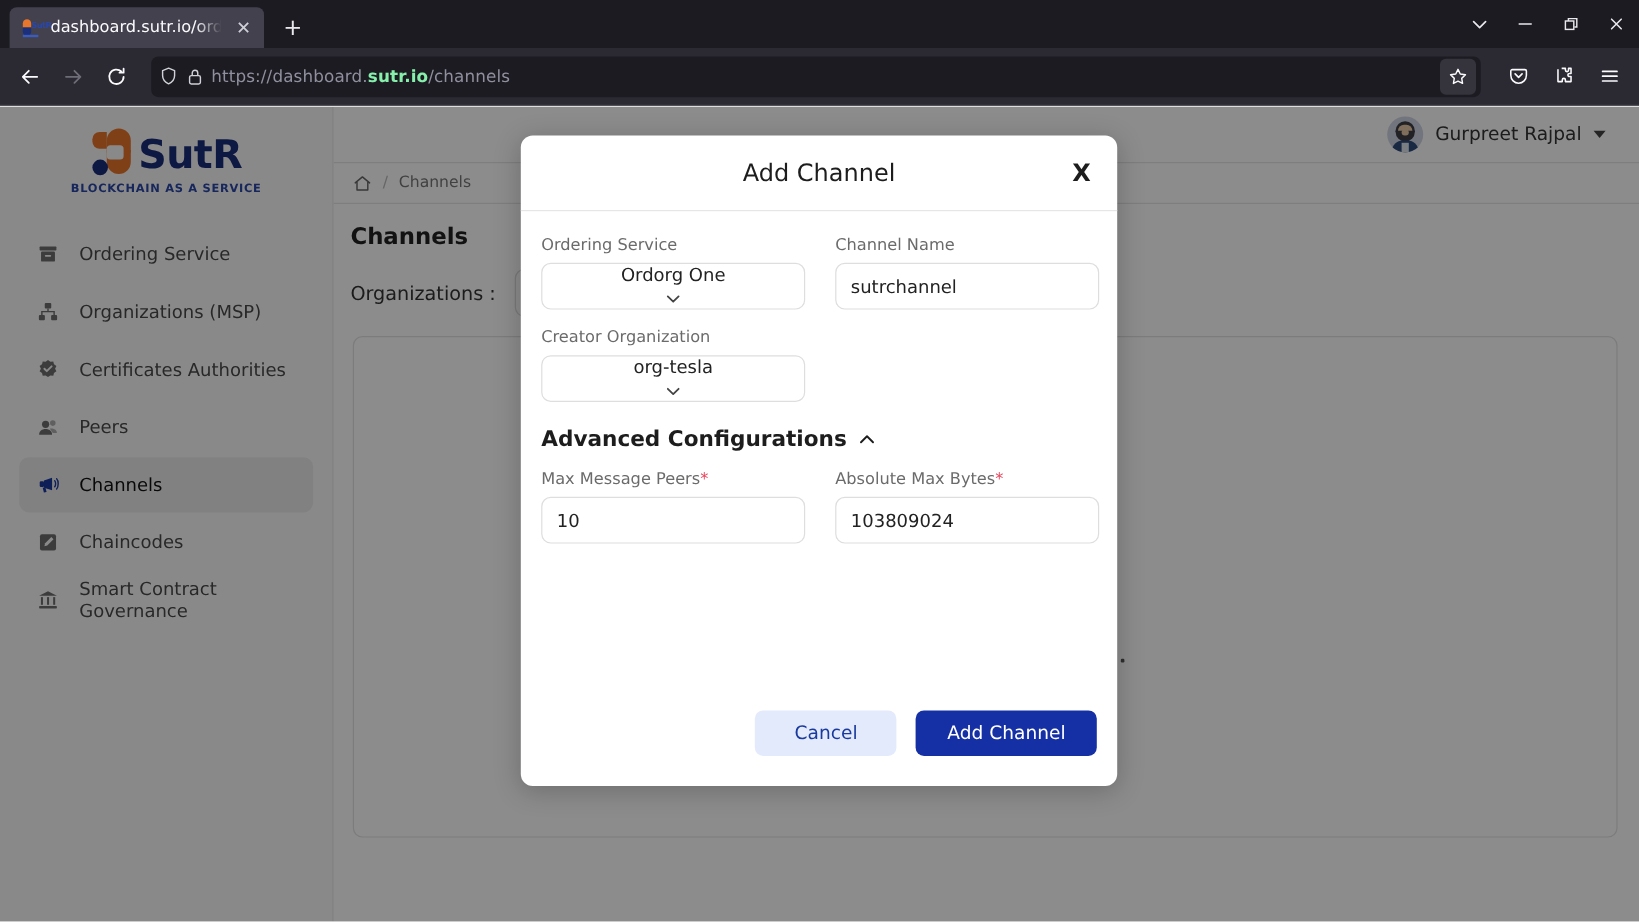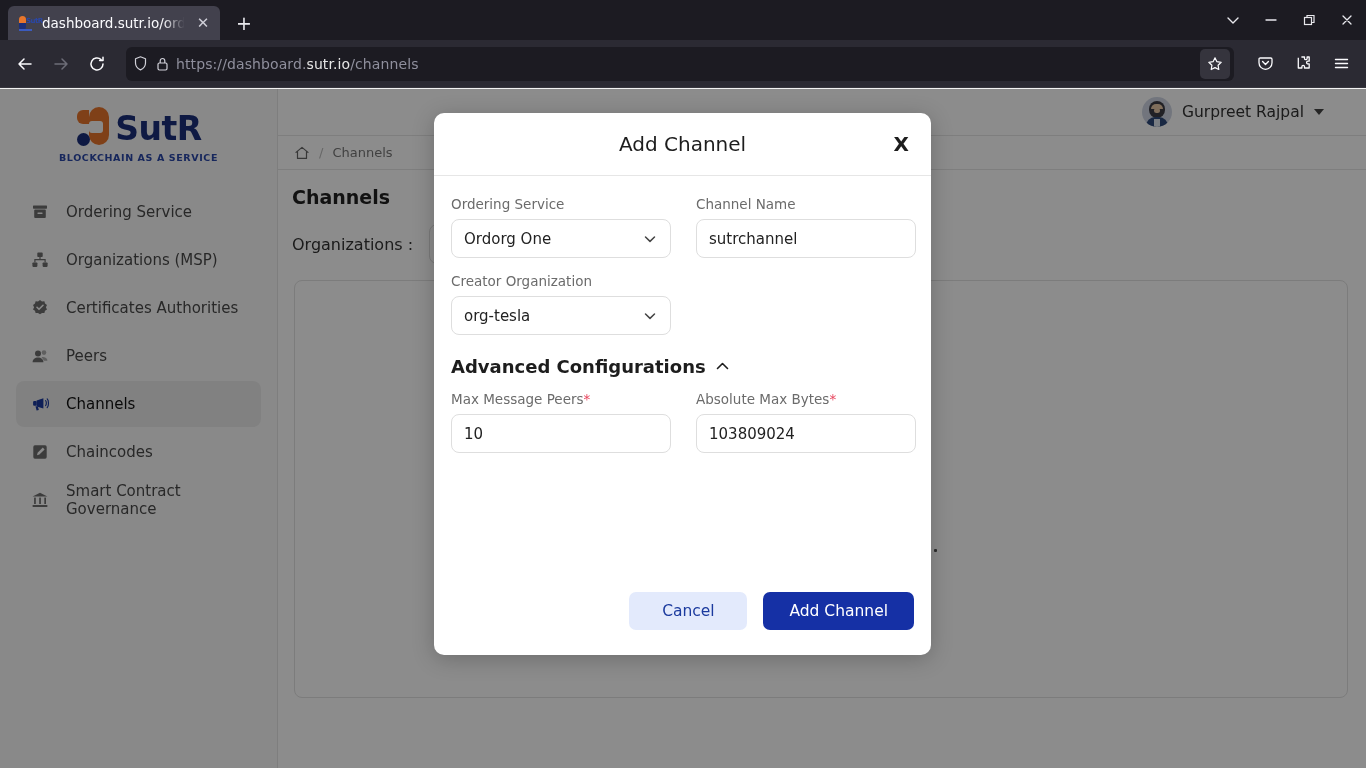--- a/index.html
+++ b/index.html
@@ -91,21 +91,21 @@
     flex: 1 1 auto; height: 34px; margin: 0 6px 0 10px;
     background: #1c1b22; border-radius: 6px;
     display: flex; align-items: center; padding: 0 6px; gap: 6px;
     position: relative;
   }
   .urlbar .shield, .urlbar .lock { color: #d0d0d8; display: flex; align-items: center; }
   .urltext {
     font-size: 14px; color: #8f8f9d; white-space: nowrap;
     flex: 1 1 auto; letter-spacing: 0.1px;
   }
-  .urltext b { color: #e5e5e5; font-weight: normal; }
+  .urltext b { color: #86efac; font-weight: bold; }
   .star {
     position: absolute; right: 4px; top: 2px;
     width: 30px; height: 30px; border-radius: 5px; background: #35343d;
     display: flex; align-items: center; justify-content: center; color: #fbfbfe;
   }
   .navright { display: flex; align-items: center; gap: 4px; padding-left: 6px; }
 
   
   .page {
     position: absolute; left: 0; top: 89px; width: 1366px; height: 679px;
@@ -163,21 +163,21 @@
   .navitem.active { background: #ececec; color: #111; }
   .navitem.active .ic { color: #1b3a9e; }
 
   .main {
     position: absolute; left: 278px; top: 0; right: 0; height: 679px;
     background: #ffffff;
   }
   .topbar {
     height: 47px; border-bottom: 1px solid #e6e6e6;
     display: flex; align-items: center; justify-content: flex-end;
-    padding-right: 42px;
+    padding-right: 28px;
   }
   .user {
     display: flex; align-items: center; gap: 10px;
     font-size: 15.5px; color: #333;
   }
   .avatar {
     width: 30px; height: 30px; border-radius: 50%;
     background: #cfd6e4; position: relative; overflow: hidden;
     flex: 0 0 30px;
   }
@@ -267,21 +267,21 @@
   .flabel {
     font-size: 13.5px; color: #6b6b6b; margin-bottom: 7px; display: block;
   }
   .flabel .req { color: #e8475f; }
   .fselect, .finput {
     width: 220px; height: 39px;
     border: 1px solid #dedede; border-radius: 8px; background: #fff;
     display: flex; align-items: center; padding: 0 12px;
     font-size: 15px; color: #222;
   }
-  .fselect { justify-content: space-between; }
+  .fselect { justify-content: space-between; flex-direction: column; }
   .fgroup { margin-bottom: 15px; }
 
   .adv-title {
     font-size: 18px; font-weight: bold; color: #1d1d1d;
     display: flex; align-items: center; gap: 8px;
     margin: 6px 0 14px 0;
   }
 
   .modal-foot {
     display: flex; justify-content: flex-end; gap: 16px;

